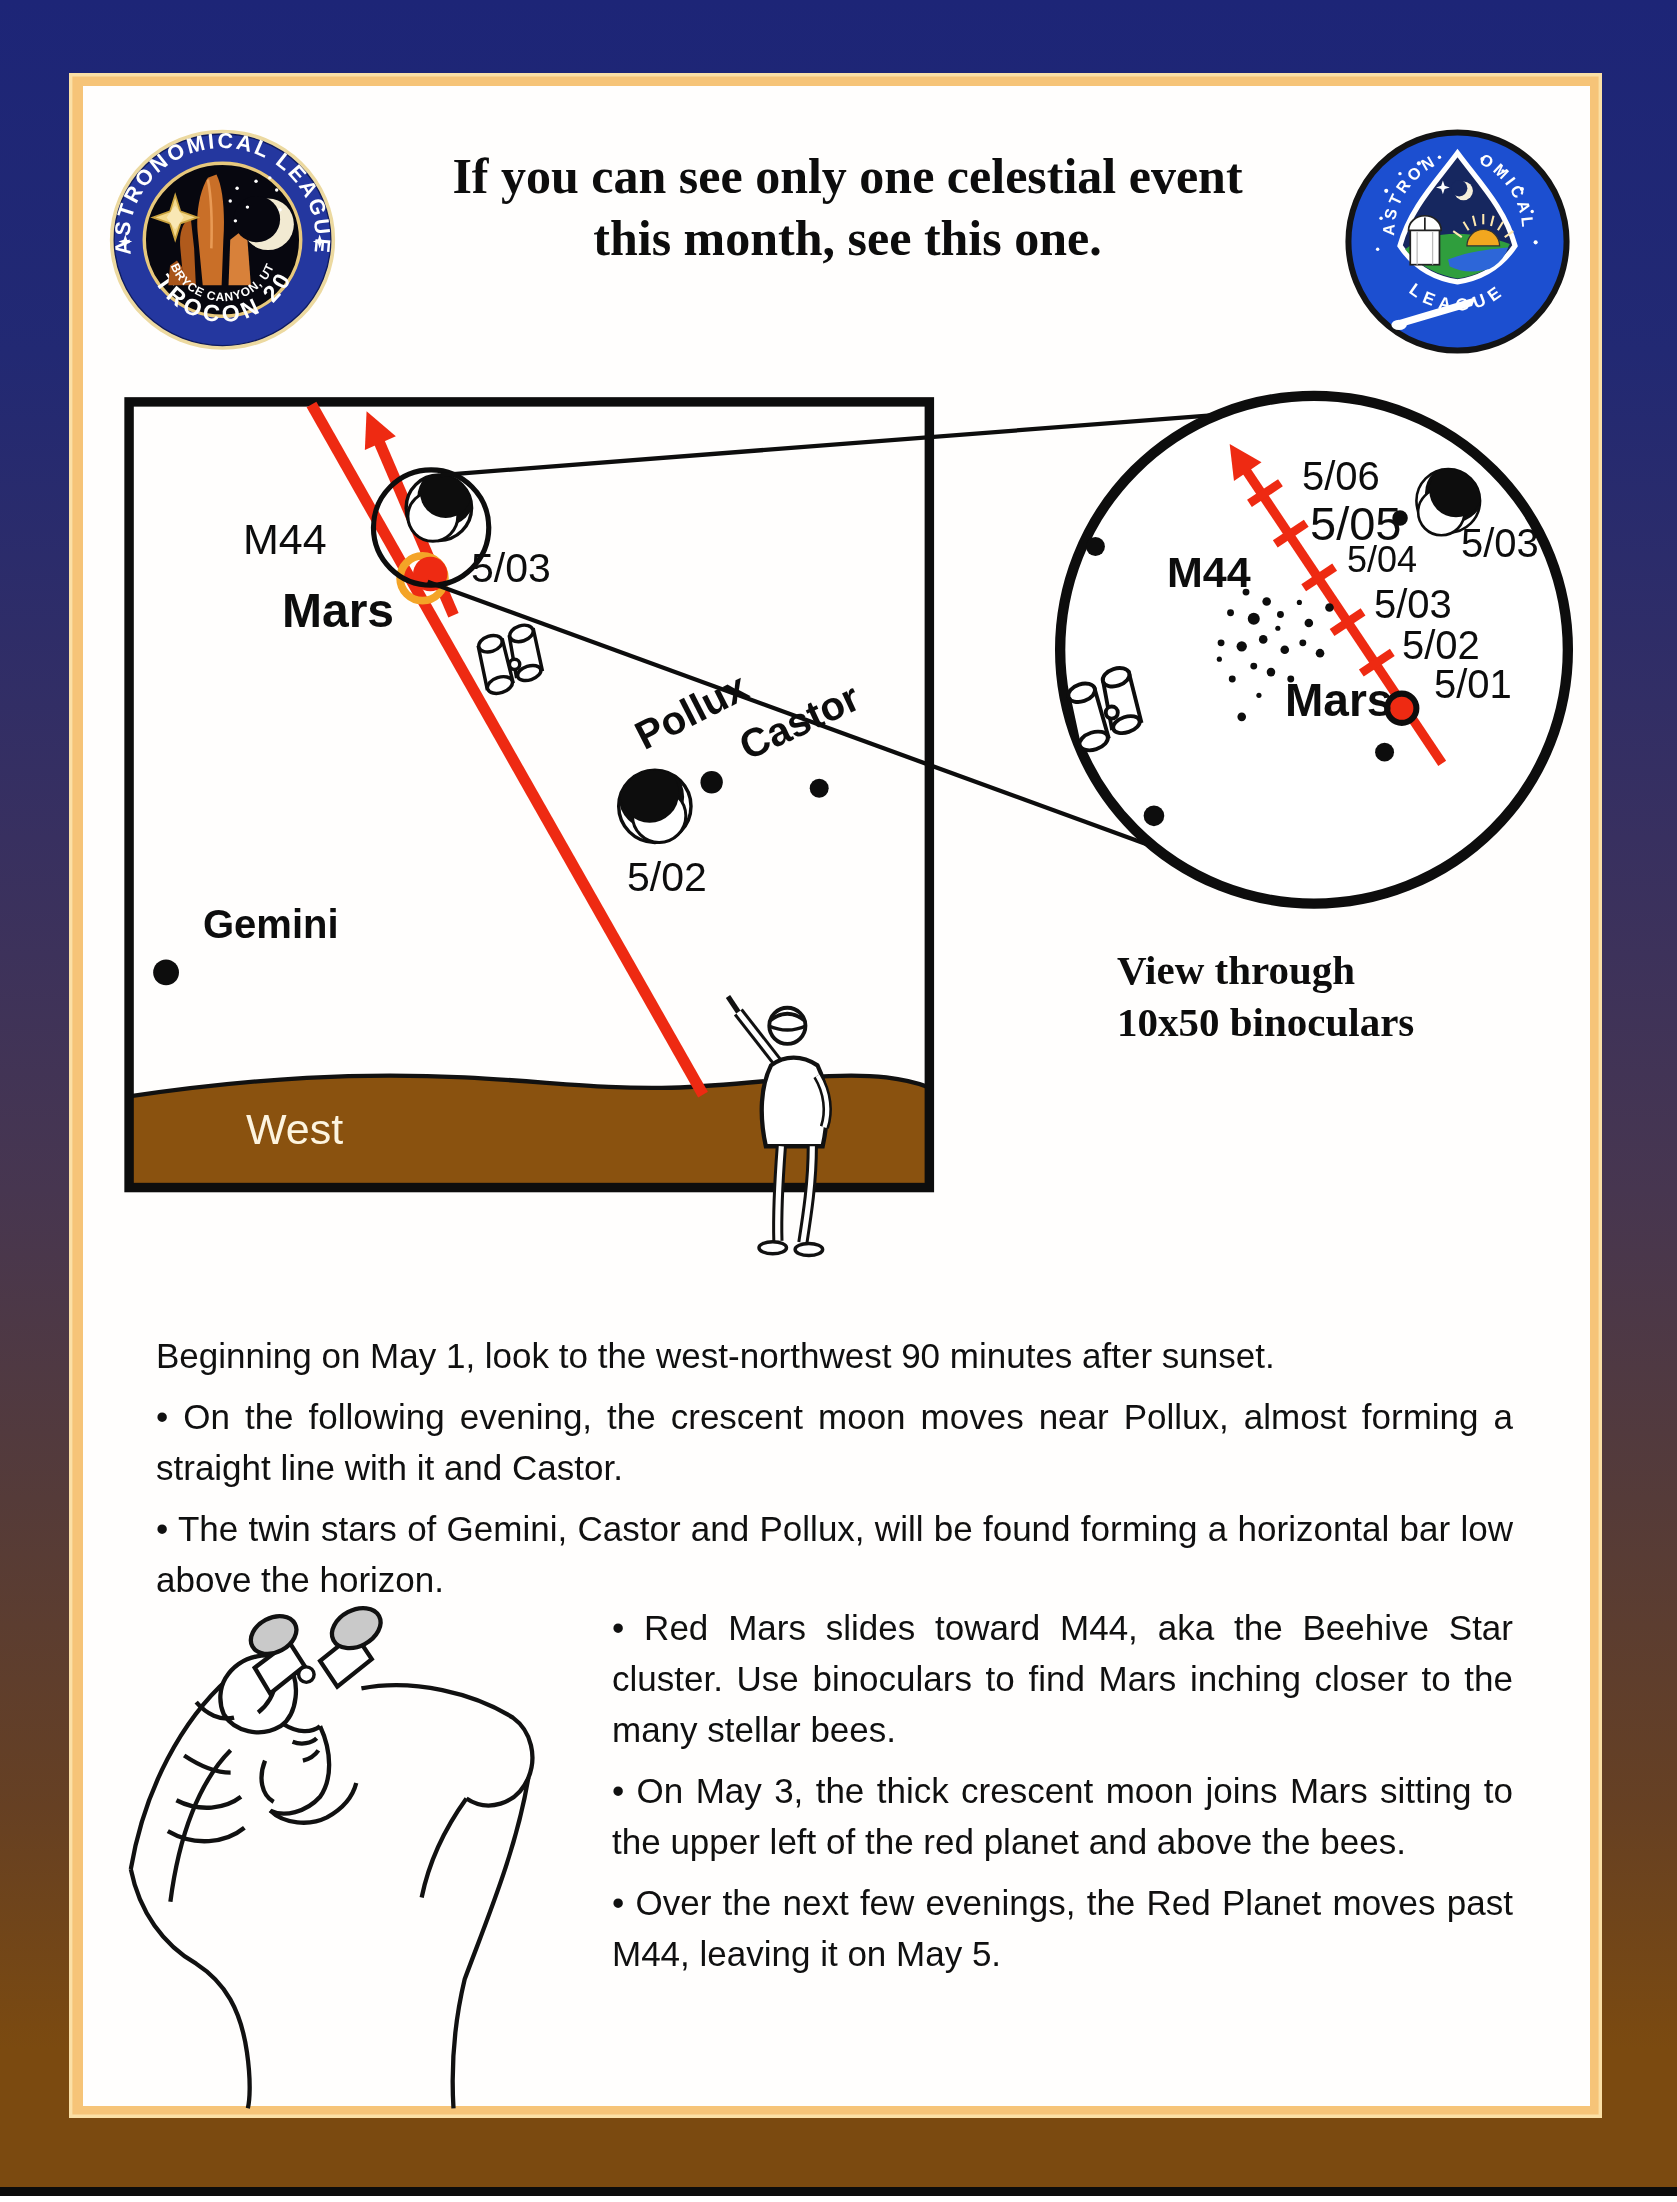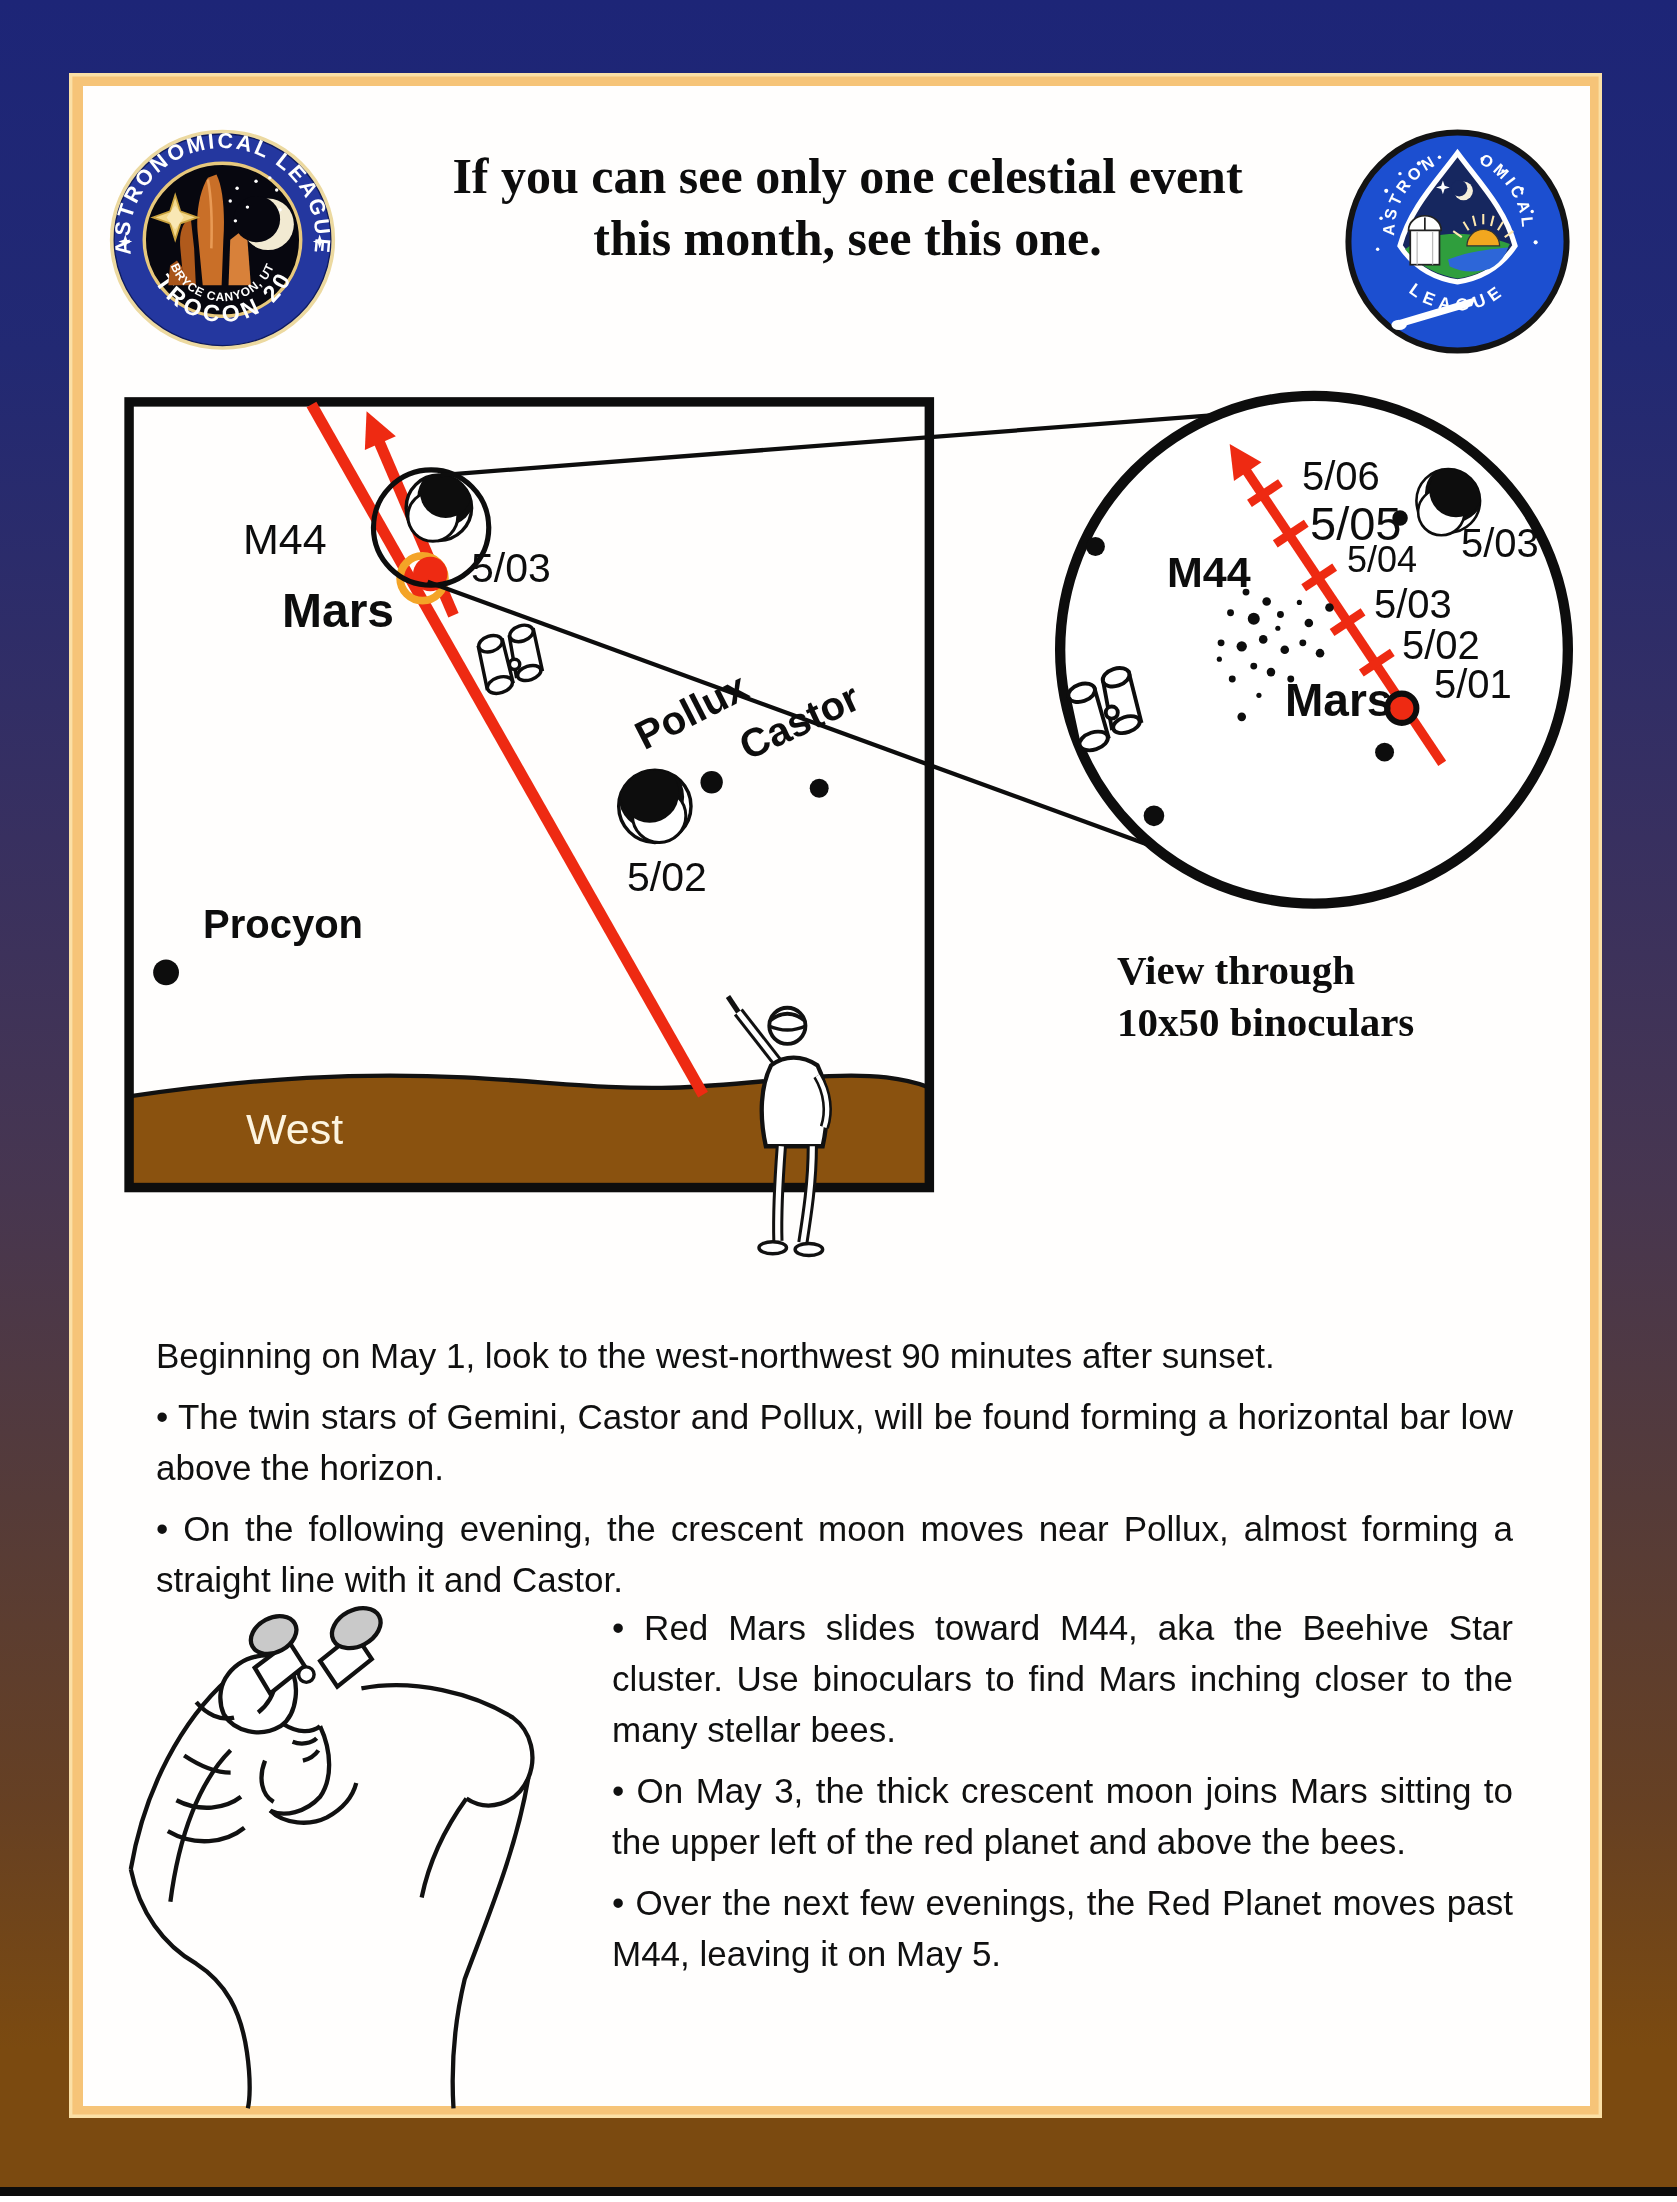--- a/index.html
+++ b/index.html
@@ -305,40 +305,40 @@
       <path d="M228,1978 C240,1992 256,2000 272,1996"></path>
     </g>
   </svg>
 
   <div class="lbl sans" style="left:243px;top:515px;font-size:43px;">M44</div>
   <div class="lbl sans" style="left:282px;top:583px;font-size:48px;font-weight:bold;">Mars</div>
   <div class="lbl sans" style="left:471px;top:545px;font-size:41px;">5/03</div>
   <div class="lbl sans" style="left:638px;top:716px;font-size:40px;font-weight:bold;transform:rotate(-27deg);transform-origin:left center;">Pollux</div>
   <div class="lbl sans" style="left:742px;top:726px;font-size:40px;font-weight:bold;transform:rotate(-25deg);transform-origin:left center;">Castor</div>
   <div class="lbl sans" style="left:627px;top:854px;font-size:41px;">5/02</div>
-  <div class="lbl sans" style="left:203px;top:902px;font-size:40px;font-weight:bold;">Procyon</div>
+  <div class="lbl sans" style="left:203px;top:902px;font-size:40px;font-weight:bold;">Gemini</div>
   <div class="lbl sans" style="left:246px;top:1105px;font-size:43px;color:#fdf4df;">West</div>
 
   <div class="lbl sans" style="left:1282px;top:454px;font-size:40px;margin-left:20px;">5/06</div>
   <div class="lbl sans" style="left:1310px;top:496px;font-size:47px;">5/05</div>
   <div class="lbl sans" style="left:1461px;top:521px;font-size:40px;">5/03</div>
   <div class="lbl sans" style="left:1347px;top:539px;font-size:36px;text-align:center;">5/04</div>
   <div class="lbl sans" style="left:1374px;top:582px;font-size:40px;">5/03</div>
   <div class="lbl sans" style="left:1402px;top:623px;font-size:40px;">5/02</div>
   <div class="lbl sans" style="left:1434px;top:662px;font-size:40px;">5/01</div>
   <div class="lbl sans" style="left:1167px;top:548px;font-size:43px;font-weight:bold;">M44</div>
   <div class="lbl sans" style="left:1285px;top:673px;font-size:46px;font-weight:bold;">Mars</div>
 
   <div class="lbl serifb" style="left:1117px;top:946px;font-size:41px;">View through</div>
   <div class="lbl serifb" style="left:1117px;top:998px;font-size:41px;">10x50 binoculars</div>
 
   <div class="abs body-left">
     <p>Beginning on May 1, look to the west-northwest 90 minutes after sunset.</p>
+    <p>• On the following evening, the crescent moon moves near Pollux, almost forming a straight line with it and Castor.</p>
     <p>• The twin stars of Gemini, Castor and Pollux, will be found forming a horizontal bar low above the horizon.</p>
-    <p>• On the following evening, the crescent moon moves near Pollux, almost forming a straight line with it and Castor.</p>
   </div>
   <div class="abs body-right">
     <p>• Red Mars slides toward M44, aka the Beehive Star cluster. Use binoculars to find Mars inching closer to the many stellar bees.</p>
     <p>• On May 3, the thick crescent moon joins Mars sitting to the upper left of the red planet and above the bees.</p>
     <p>• Over the next few evenings, the Red Planet moves past M44, leaving it on May 5.</p>
   </div>
 
 </div>
 
 

